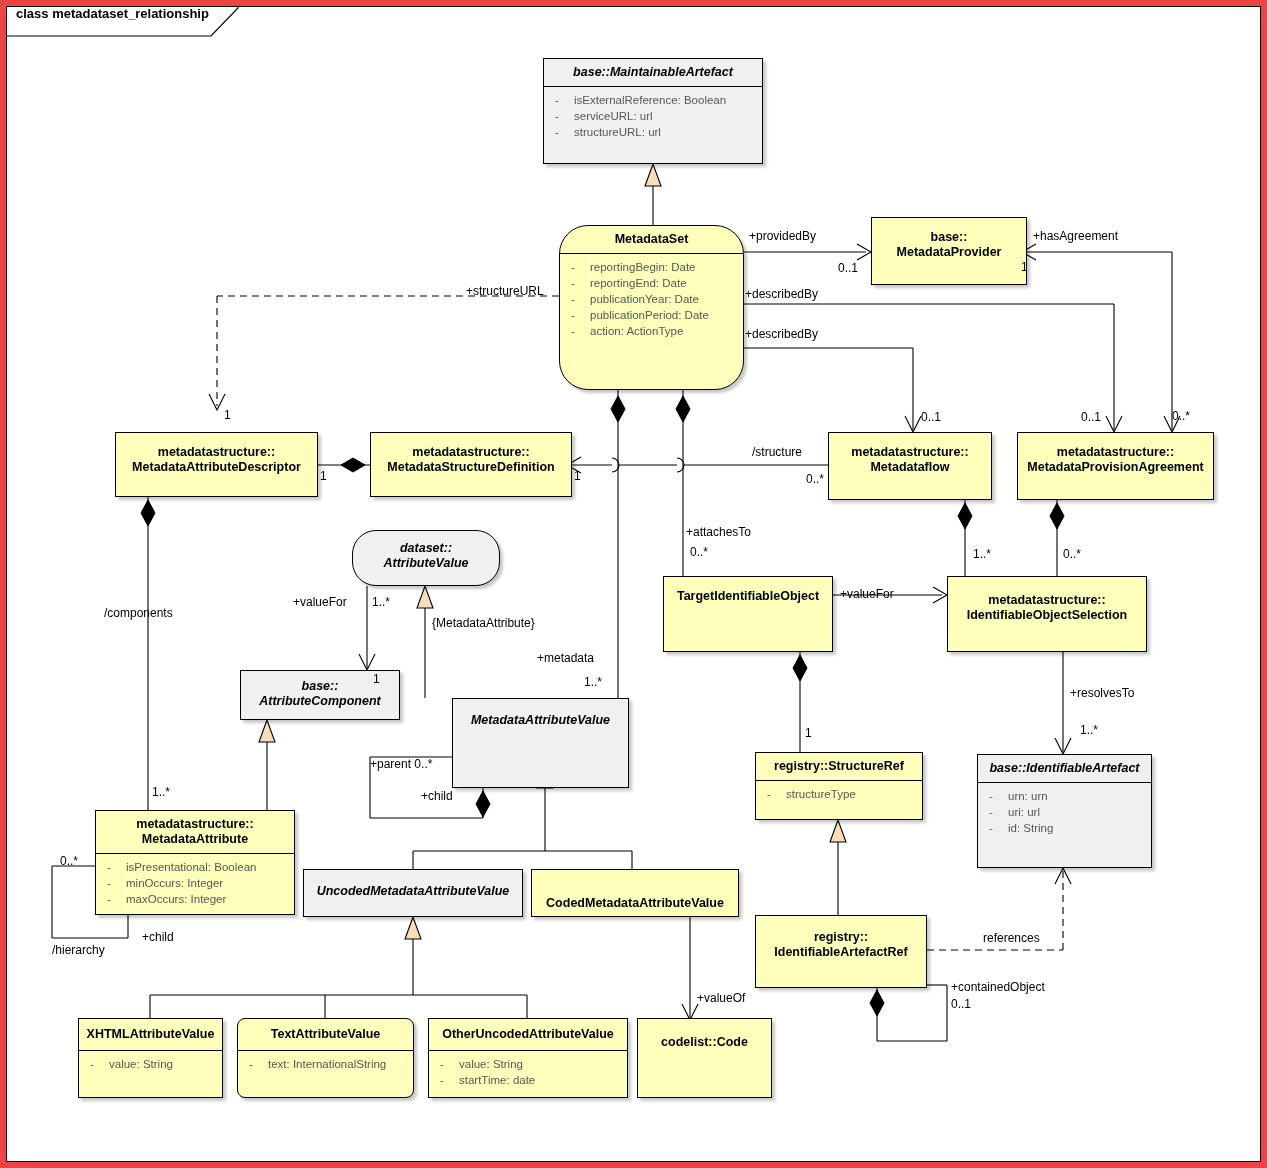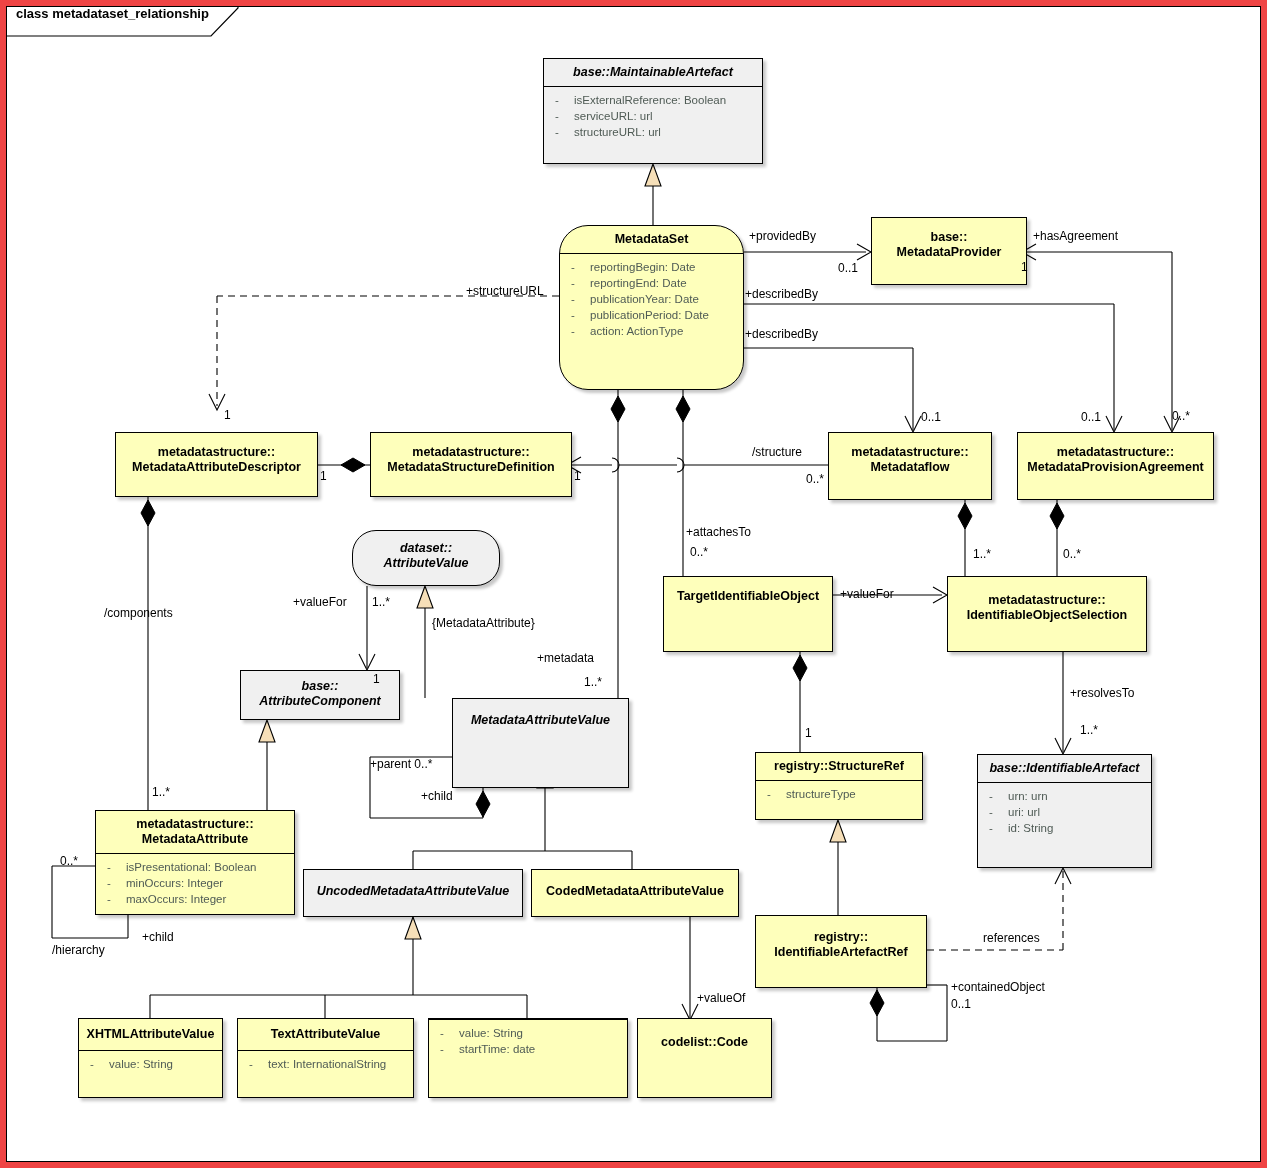--- a/index.html
+++ b/index.html
@@ -375,45 +375,46 @@
       <div class="attr"><span class="vis">-</span><span>minOccurs: Integer</span></div>
       <div class="attr"><span class="vis">-</span><span>maxOccurs: Integer</span></div>
     </div>
   </div>
 
   <div class="uml gray abstract" style="left:303px; top:869px; width:220px; height:48px;">
     <div class="title" style="padding-top:14px;">UncodedMetadataAttributeValue</div>
   </div>
 
   <div class="uml yellow" style="left:531px; top:869px; width:208px; height:48px;">
-    <div class="title" style="padding-top:14px;">CodedMetadataAttributeValue</div>
+    <div class="title" style="padding-top:26px;">CodedMetadataAttributeValue</div>
   </div>
 
   <div class="uml yellow" style="left:755px; top:915px; width:172px; height:73px;">
     <div class="title" style="padding-top:14px;">registry::
 IdentifiableArtefactRef</div>
   </div>
 
   <div class="uml yellow" style="left:78px; top:1018px; width:145px; height:80px;">
     <div class="title" style="padding:8px 4px;">XHTMLAttributeValue</div>
     <div class="divider"></div>
     <div class="attrs">
       <div class="attr"><span class="vis">-</span><span>value: String</span></div>
     </div>
   </div>
 
-  <div class="uml yellow" style="left:237px; top:1018px; width:177px; height:80px;">
+  <div class="uml yellow" style="left:237px; top:1018px; width:177px; height:80px;border-radius:8px;">
     <div class="title" style="padding:8px 4px;">TextAttributeValue</div>
     <div class="divider"></div>
     <div class="attrs">
       <div class="attr"><span class="vis">-</span><span>text: InternationalString</span></div>
     </div>
   </div>
 
   <div class="uml yellow" style="left:428px; top:1018px; width:200px; height:80px;">
+    <div class="title" style="padding:8px 4px;">OtherUncodedAttributeValue</div>
     <div class="divider"></div>
     <div class="attrs">
       <div class="attr"><span class="vis">-</span><span>value: String</span></div>
       <div class="attr"><span class="vis">-</span><span>startTime: date</span></div>
     </div>
   </div>
 
   <div class="uml yellow" style="left:637px; top:1018px; width:135px; height:80px;">
     <div class="title" style="padding-top:16px;">codelist::Code</div>
   </div>

